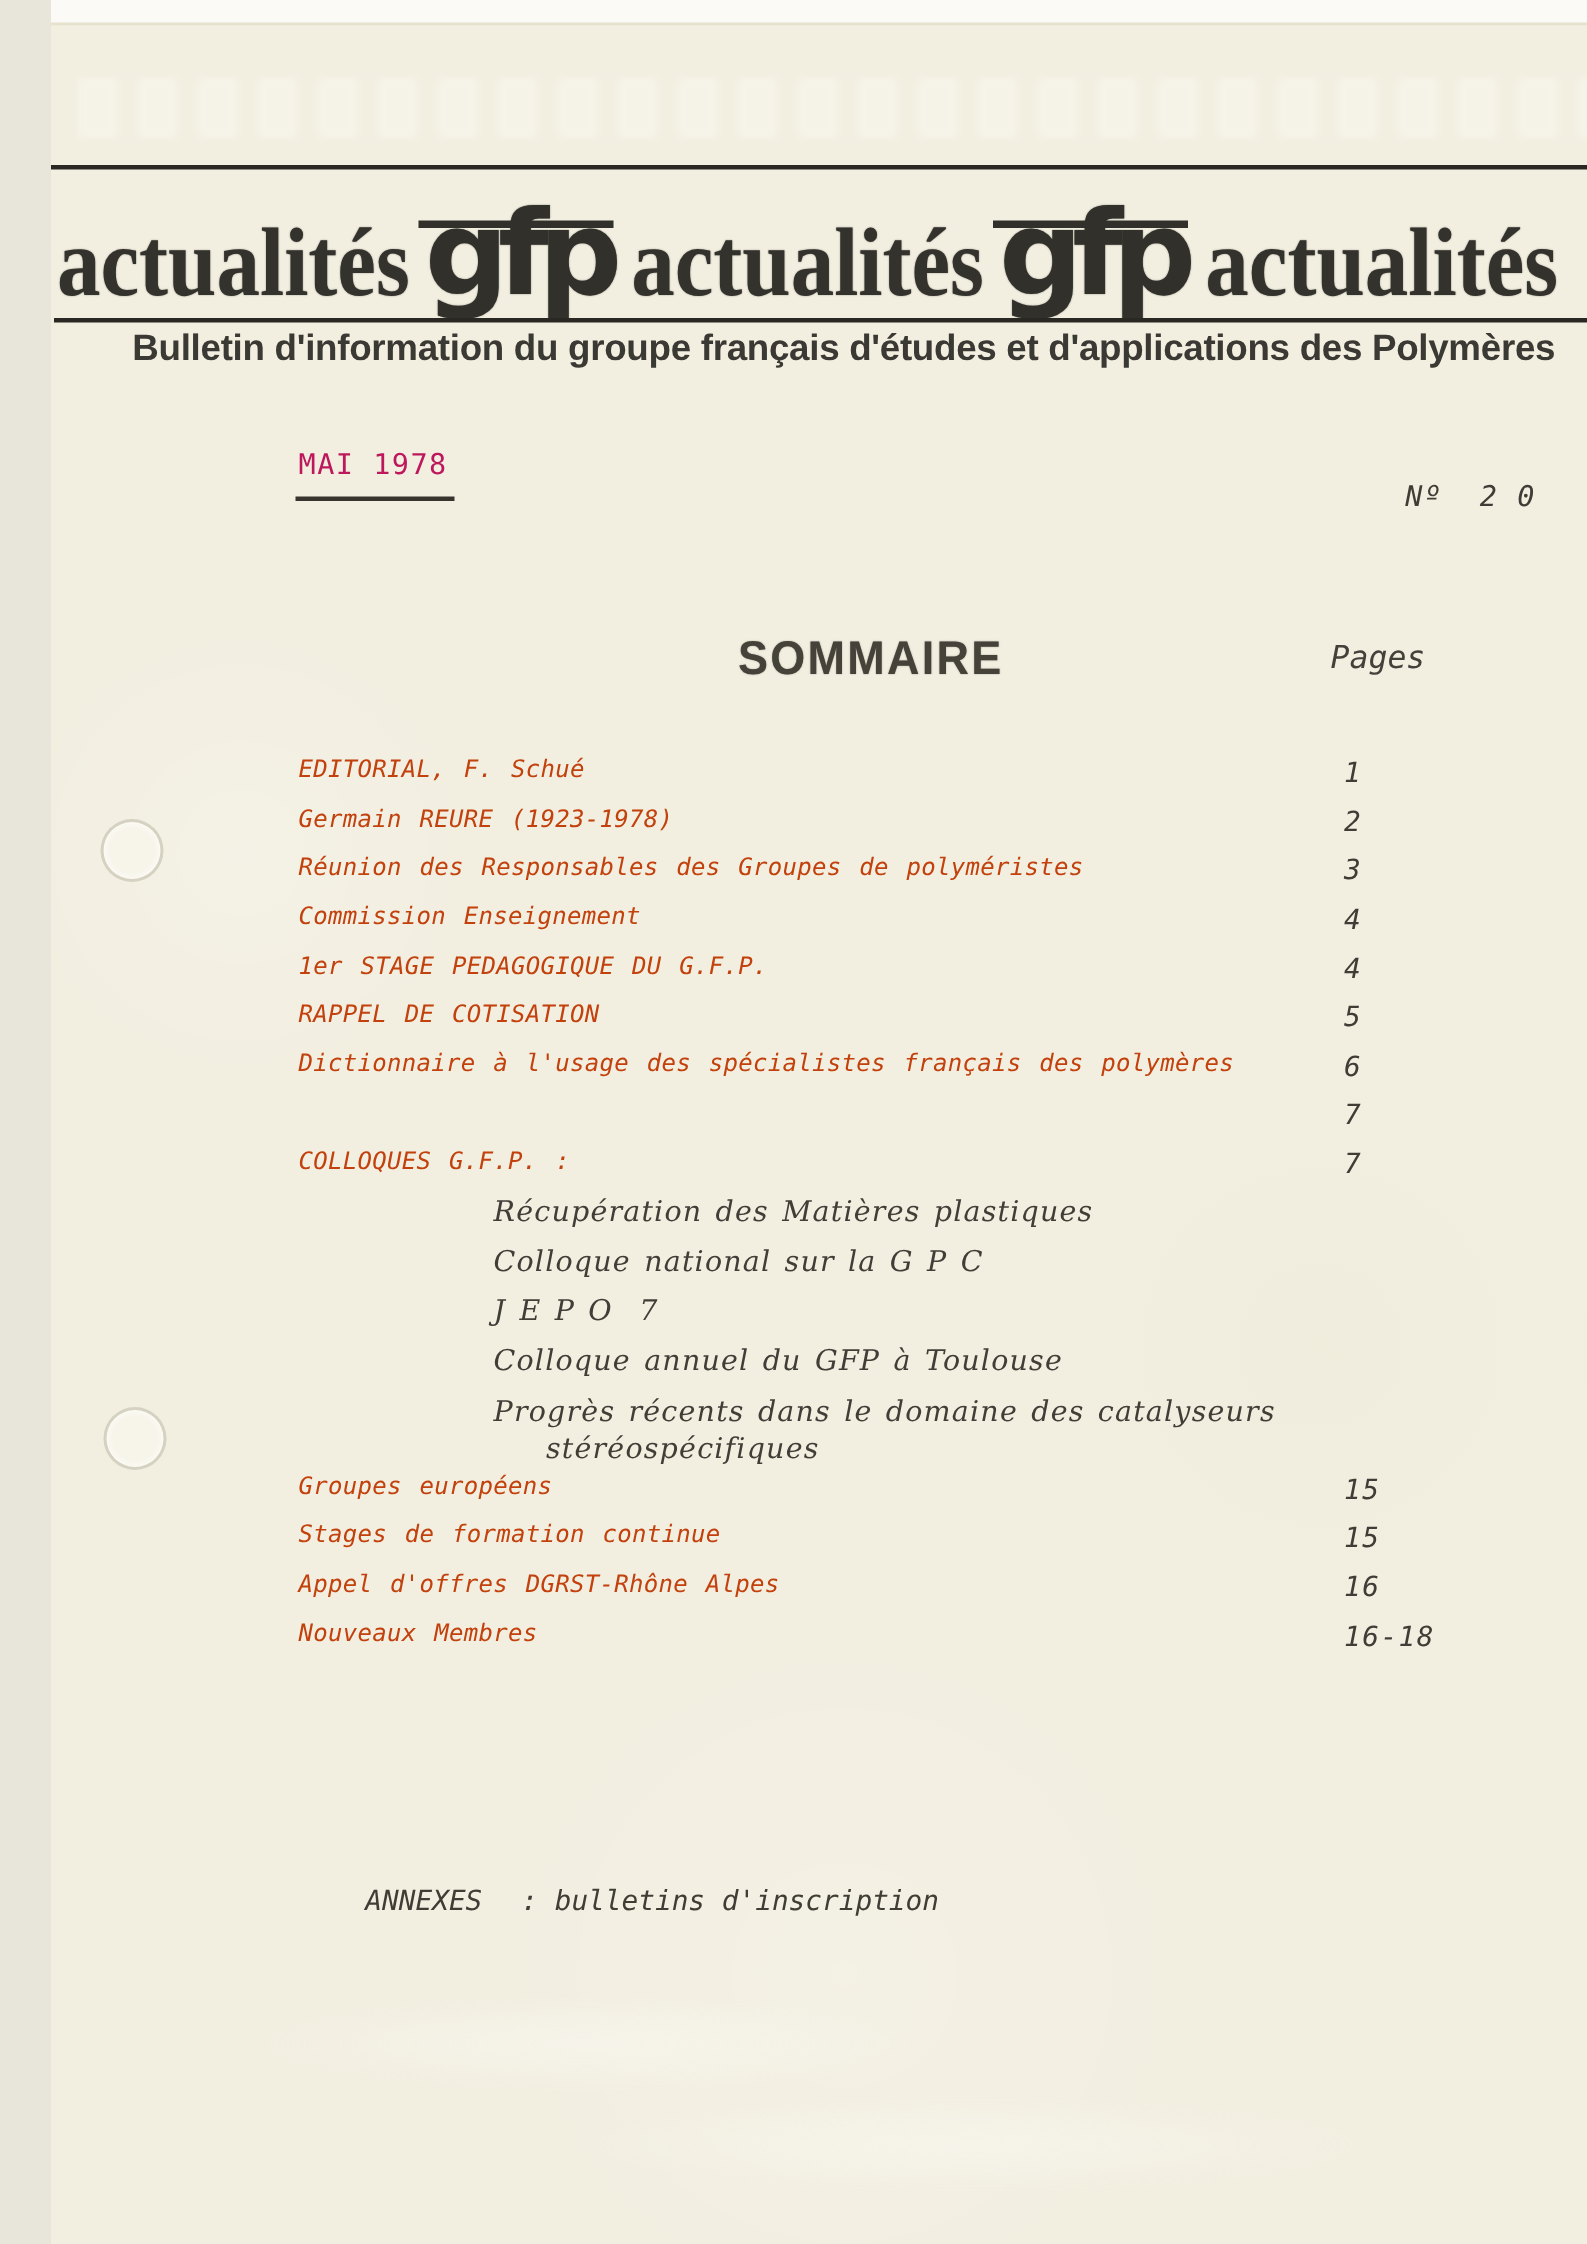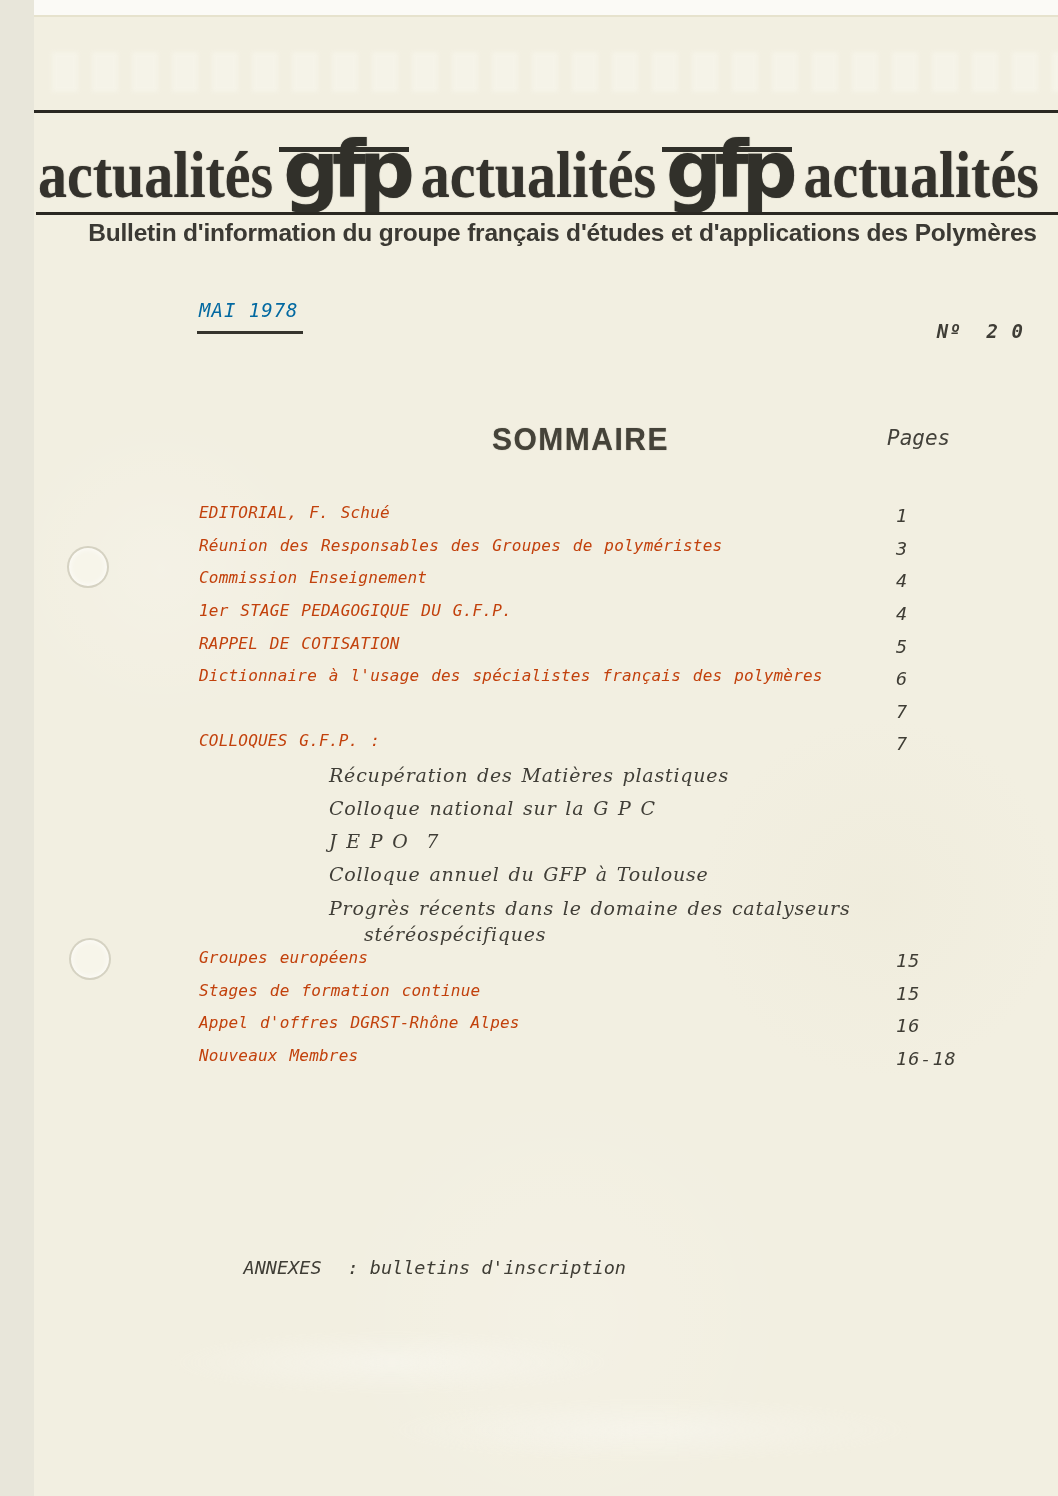--- a/index.html
+++ b/index.html
@@ -57,26 +57,26 @@
     background:#31302a; }
 
   
   .bulletin-title { position:absolute; top:219px; left:20px; width:1017px;
     text-align:center; font-family:"Liberation Sans", sans-serif; font-weight:bold;
     font-size:24.5px; letter-spacing:-0.2px; color:#3b3933; white-space:nowrap; }
   .address-line { position:absolute; top:260px; left:20px; width:1017px; text-align:center;
     font-family:"Liberation Sans", sans-serif; font-size:17px; color:#56544b; }
   .phone { font-family:"DejaVu Sans Mono", monospace; font-style:italic;
     font-size:18.5px; color:#45433c; margin-left:8px; letter-spacing:1px; }
-  .issue-date { position:absolute; left:165px; top:299px; font-style:italic;
-    font-size:19px; letter-spacing:1px; color:#0369a1; }
+  .issue-date { position:absolute; left:165px; top:299px; 
+    font-size:19px; letter-spacing:1px; color:#be185d; }
   .date-underline { position:absolute; left:163px; top:331px; width:106px; height:3px;
     background:#36342d; }
   .issue-no { position:absolute; left:853px; top:298px; font-style:italic;
-    font-size:19px; letter-spacing:1px; color:#3f3d36; white-space:pre;font-weight:bold; }
+    font-size:19px; letter-spacing:1px; color:#3f3d36; white-space:pre; }
 
   
   .sommaire-title { position:absolute; left:458px; top:422px;
     font-family:"Liberation Sans", sans-serif; font-weight:bold; font-size:30px;
     letter-spacing:1.5px; color:#454339; transform:scaleY(1.05); transform-origin:top left;
     text-shadow:0 0 1px rgba(69,67,57,0.55); }
   .pages-label { position:absolute; left:853px; top:426px; font-style:italic;
     font-size:21px; color:#43413a; }
 
   
@@ -127,20 +127,21 @@
   <div class="date-underline"></div>
   <div class="issue-no">
     <span>Nº</span><span>  </span><span>2 0</span>
   </div>
 
   <div class="sommaire-title">SOMMAIRE</div>
   <div class="pages-label">Pages</div>
 
   <div class="toc" id="toc">
       <div class="toc-row"><span class="toc-label">EDITORIAL, F. Schué</span><span class="toc-page">1</span></div>
+      <div class="toc-row"><span class="toc-label">Germain REURE (1923-1978)</span><span class="toc-page">2</span></div>
       <div class="toc-row"><span class="toc-label">Réunion des Responsables des Groupes de polyméristes</span><span class="toc-page">3</span></div>
       <div class="toc-row"><span class="toc-label">Commission Enseignement</span><span class="toc-page">4</span></div>
       <div class="toc-row"><span class="toc-label">1er STAGE PEDAGOGIQUE DU G.F.P.</span><span class="toc-page">4</span></div>
       <div class="toc-row"><span class="toc-label">RAPPEL DE COTISATION</span><span class="toc-page">5</span></div>
       <div class="toc-row"><span class="toc-label">Dictionnaire à l'usage des spécialistes français des polymères</span><span class="toc-page">6</span></div>
       <div class="toc-row"><span class="toc-page">7</span></div>
       <div class="toc-row"><span class="toc-label">COLLOQUES G.F.P. :</span><span class="toc-page">7</span></div>
       <div class="toc-row sub"><span class="toc-label">Récupération des Matières plastiques</span></div>
       <div class="toc-row sub"><span class="toc-label">Colloque national sur la G P C</span></div>
       <div class="toc-row sub"><span class="toc-label">J E P O  7</span></div>

